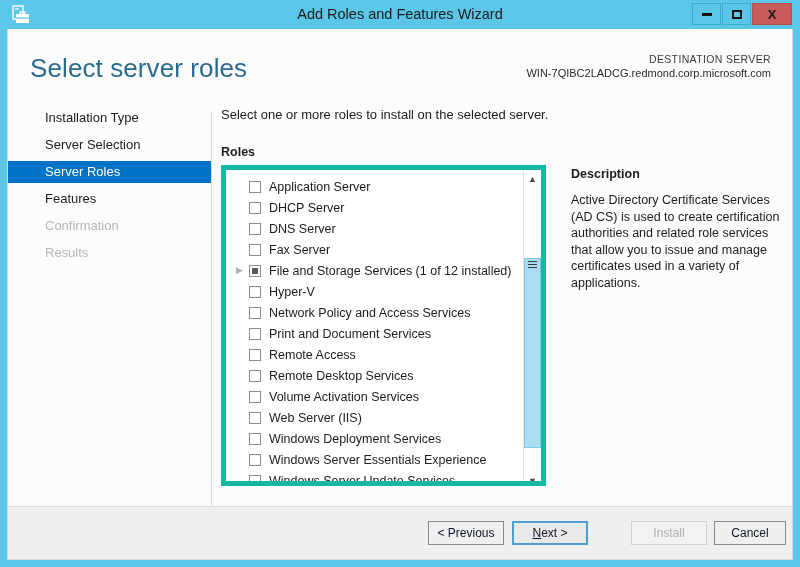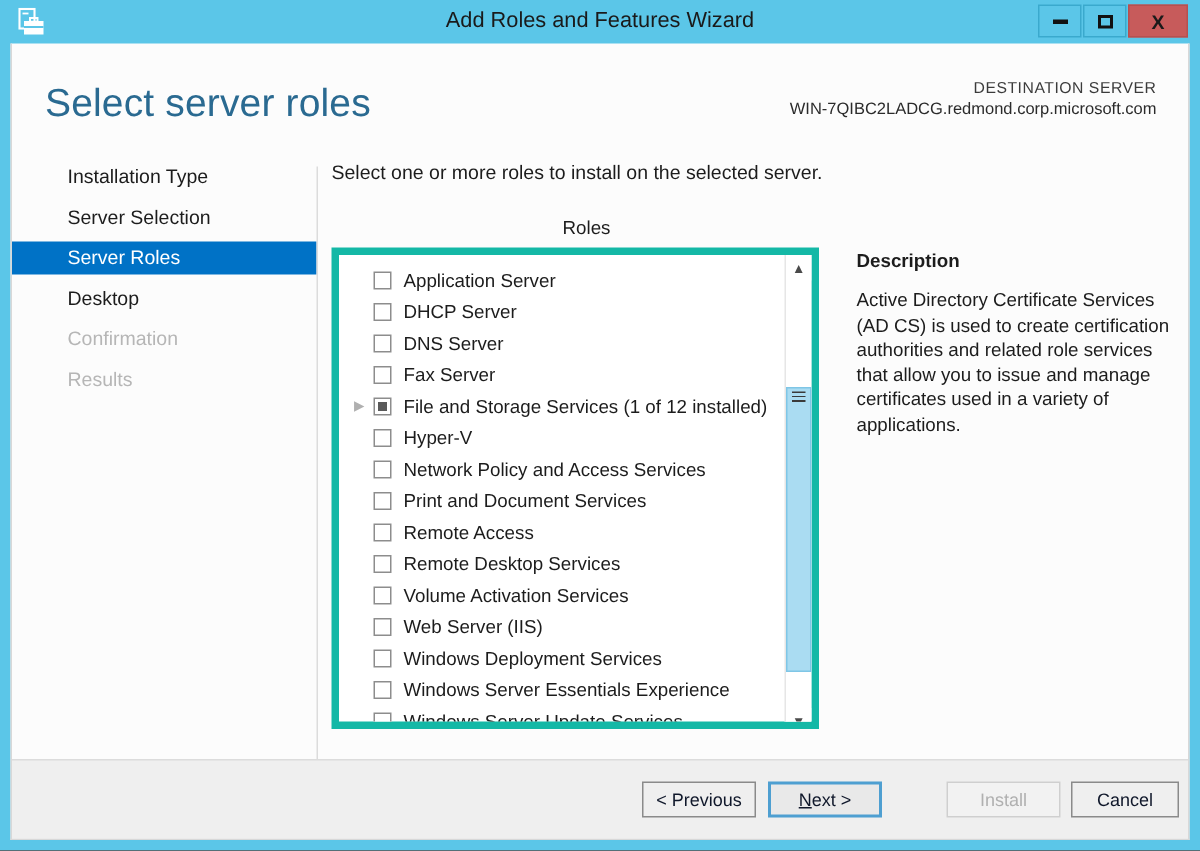--- a/index.html
+++ b/index.html
@@ -149,23 +149,22 @@
     width: 340px;
   }
   #instruction {
     font-size: 13px;
     color: #1c1c1c;
     margin: 0 0 23px 0;
   }
   #roles-label {
     font-size: 12.5px;
     color: #1c1c1c;
-    font-weight: normal;
+    font-weight: bold;
     margin-bottom: 6px;
-    text-align: center;
   }
   #roles-box {
     position: relative;
     width: 325px;
     height: 321px;
     border: 5px solid #14b8a6;
     background: #ffffff;
     box-sizing: border-box;
     overflow: hidden;
   }
@@ -343,21 +342,21 @@
     <div id="page-title">Select server roles</div>
     <div id="dest-block">
       <div id="dest-label">DESTINATION SERVER</div>
       <div id="dest-server">WIN-7QIBC2LADCG.redmond.corp.microsoft.com</div>
     </div>
 
     <div id="sidebar">
         <div class="nav-item">Installation Type</div>
         <div class="nav-item">Server Selection</div>
         <div class="nav-item selected">Server Roles</div>
-        <div class="nav-item">Desktop</div>
+        <div class="nav-item">Features</div>
         <div class="nav-item disabled">Confirmation</div>
         <div class="nav-item disabled">Results</div>
       </div>
     <div id="sidebar-divider"></div>
 
     <div id="main">
       <p id="instruction">Select one or more roles to install on the selected server.</p>
       <div id="roles-label">Roles</div>
 
       <div id="roles-box">

